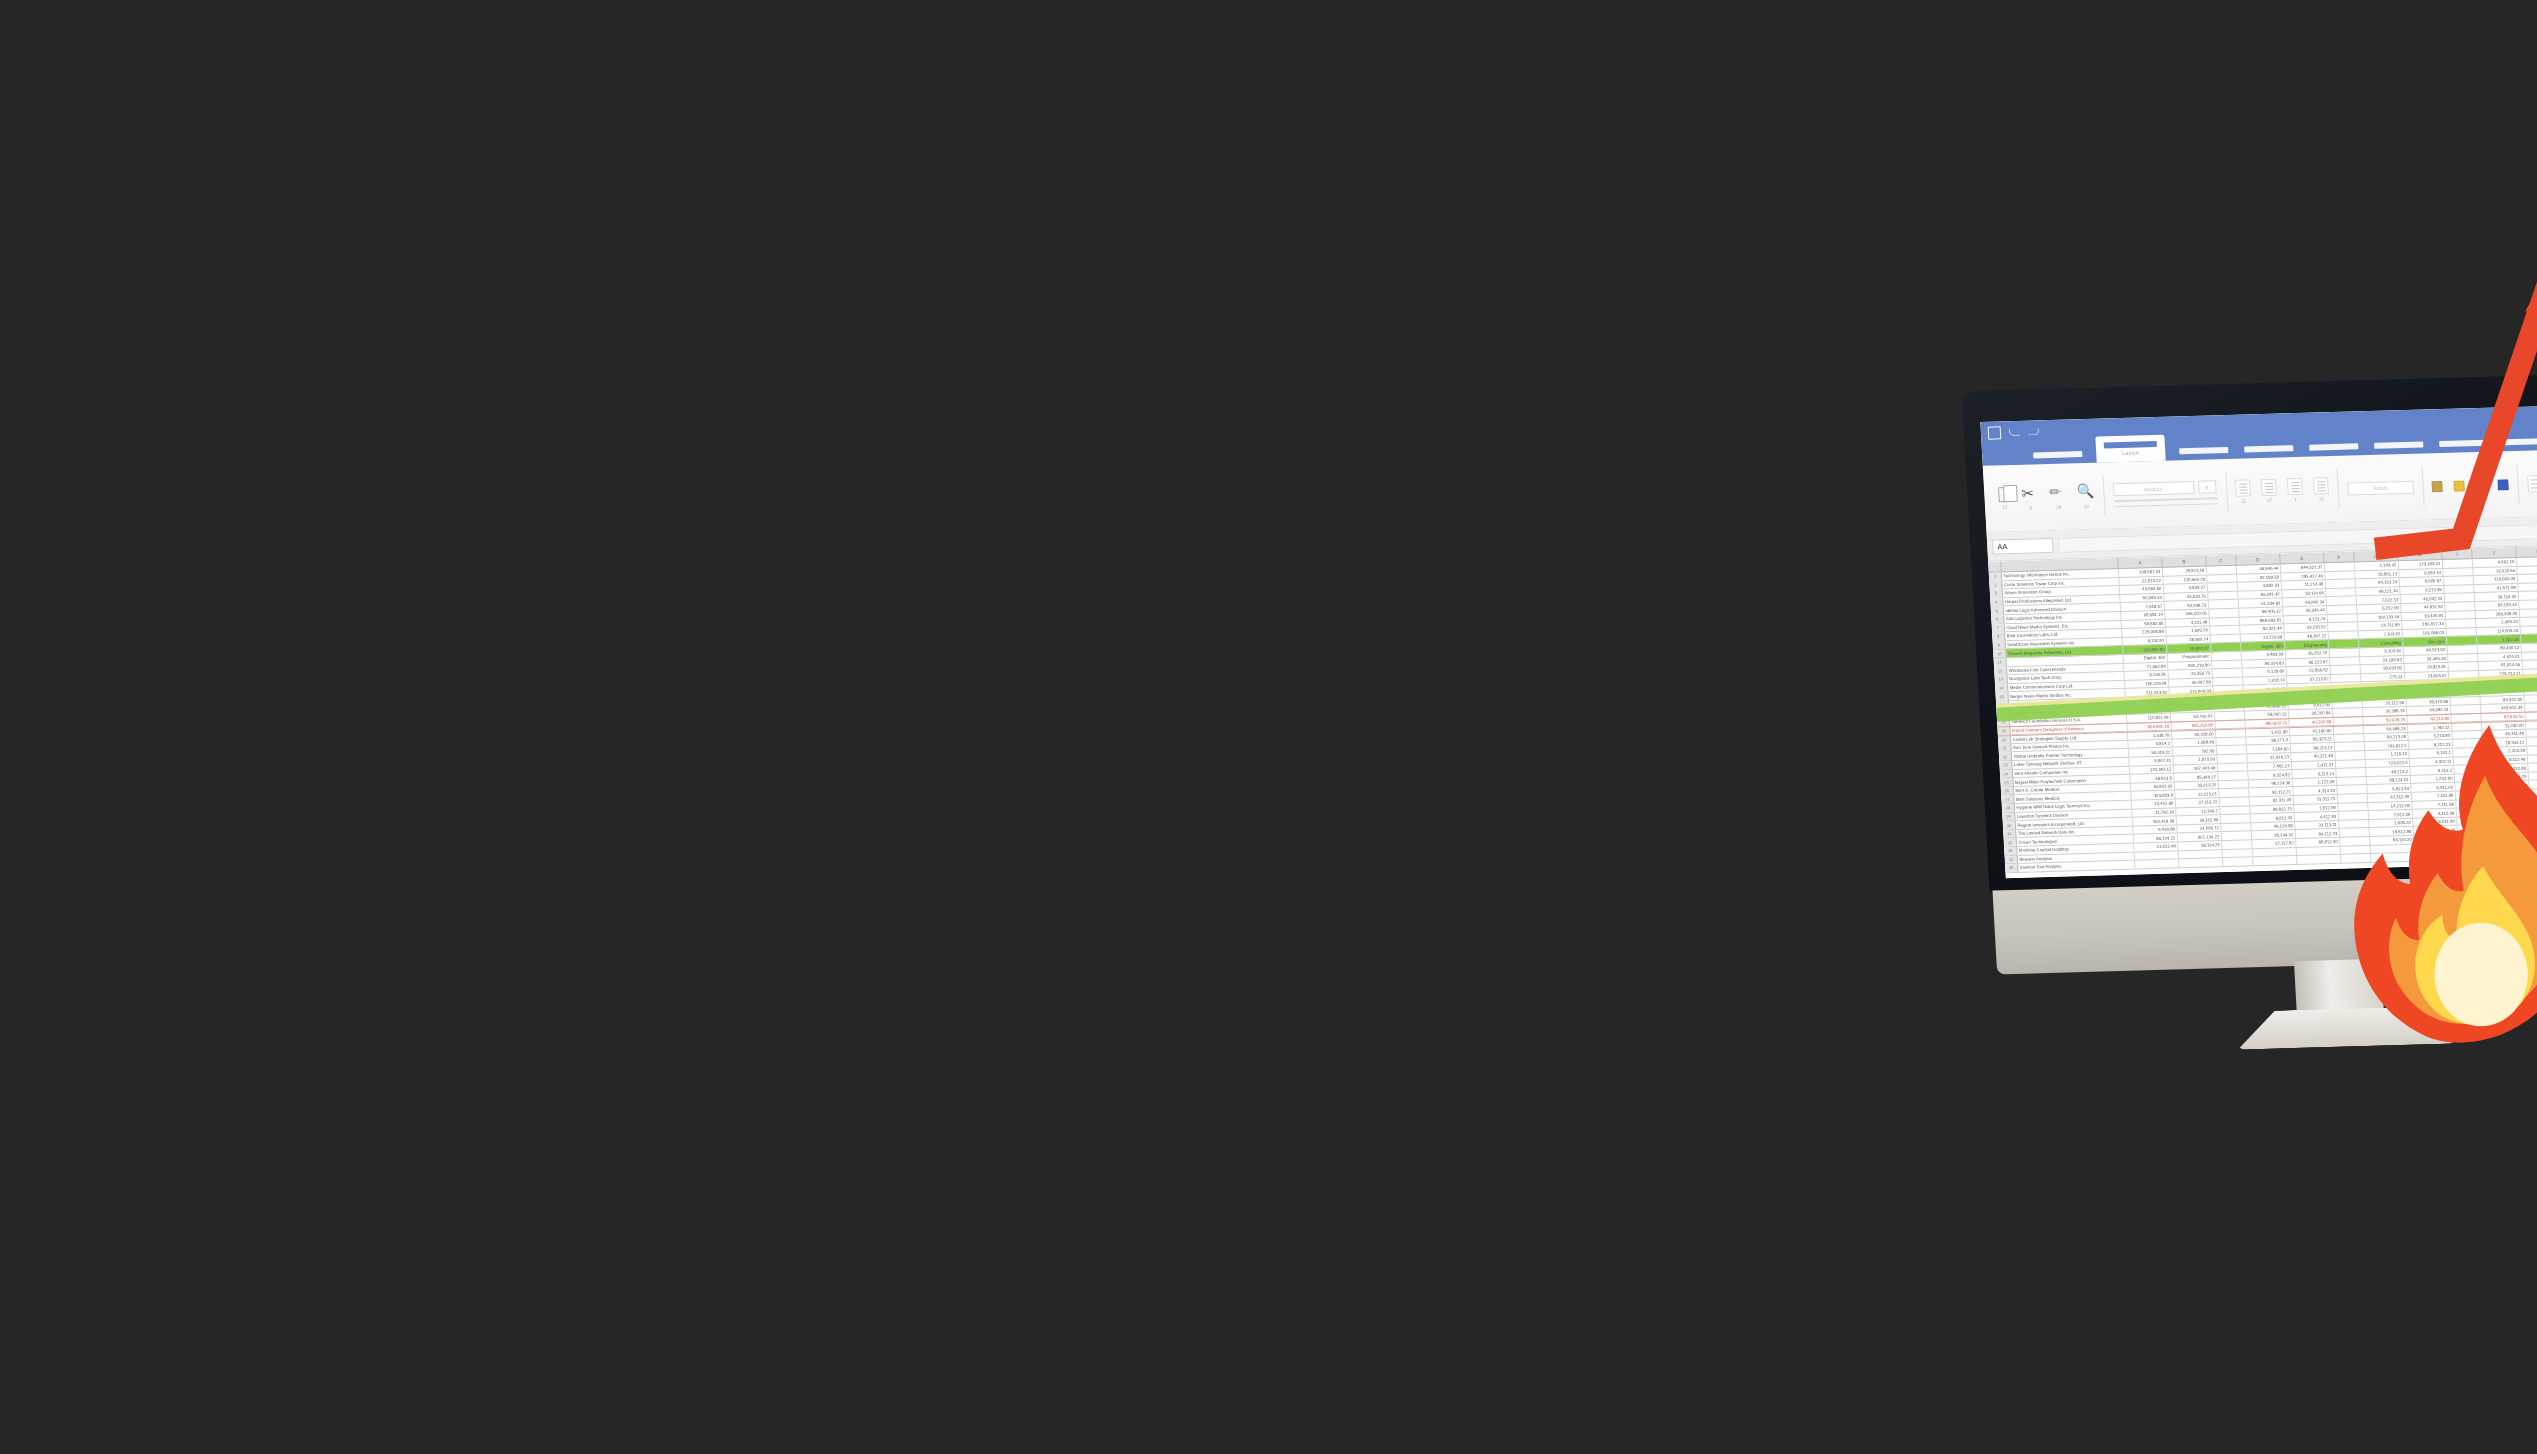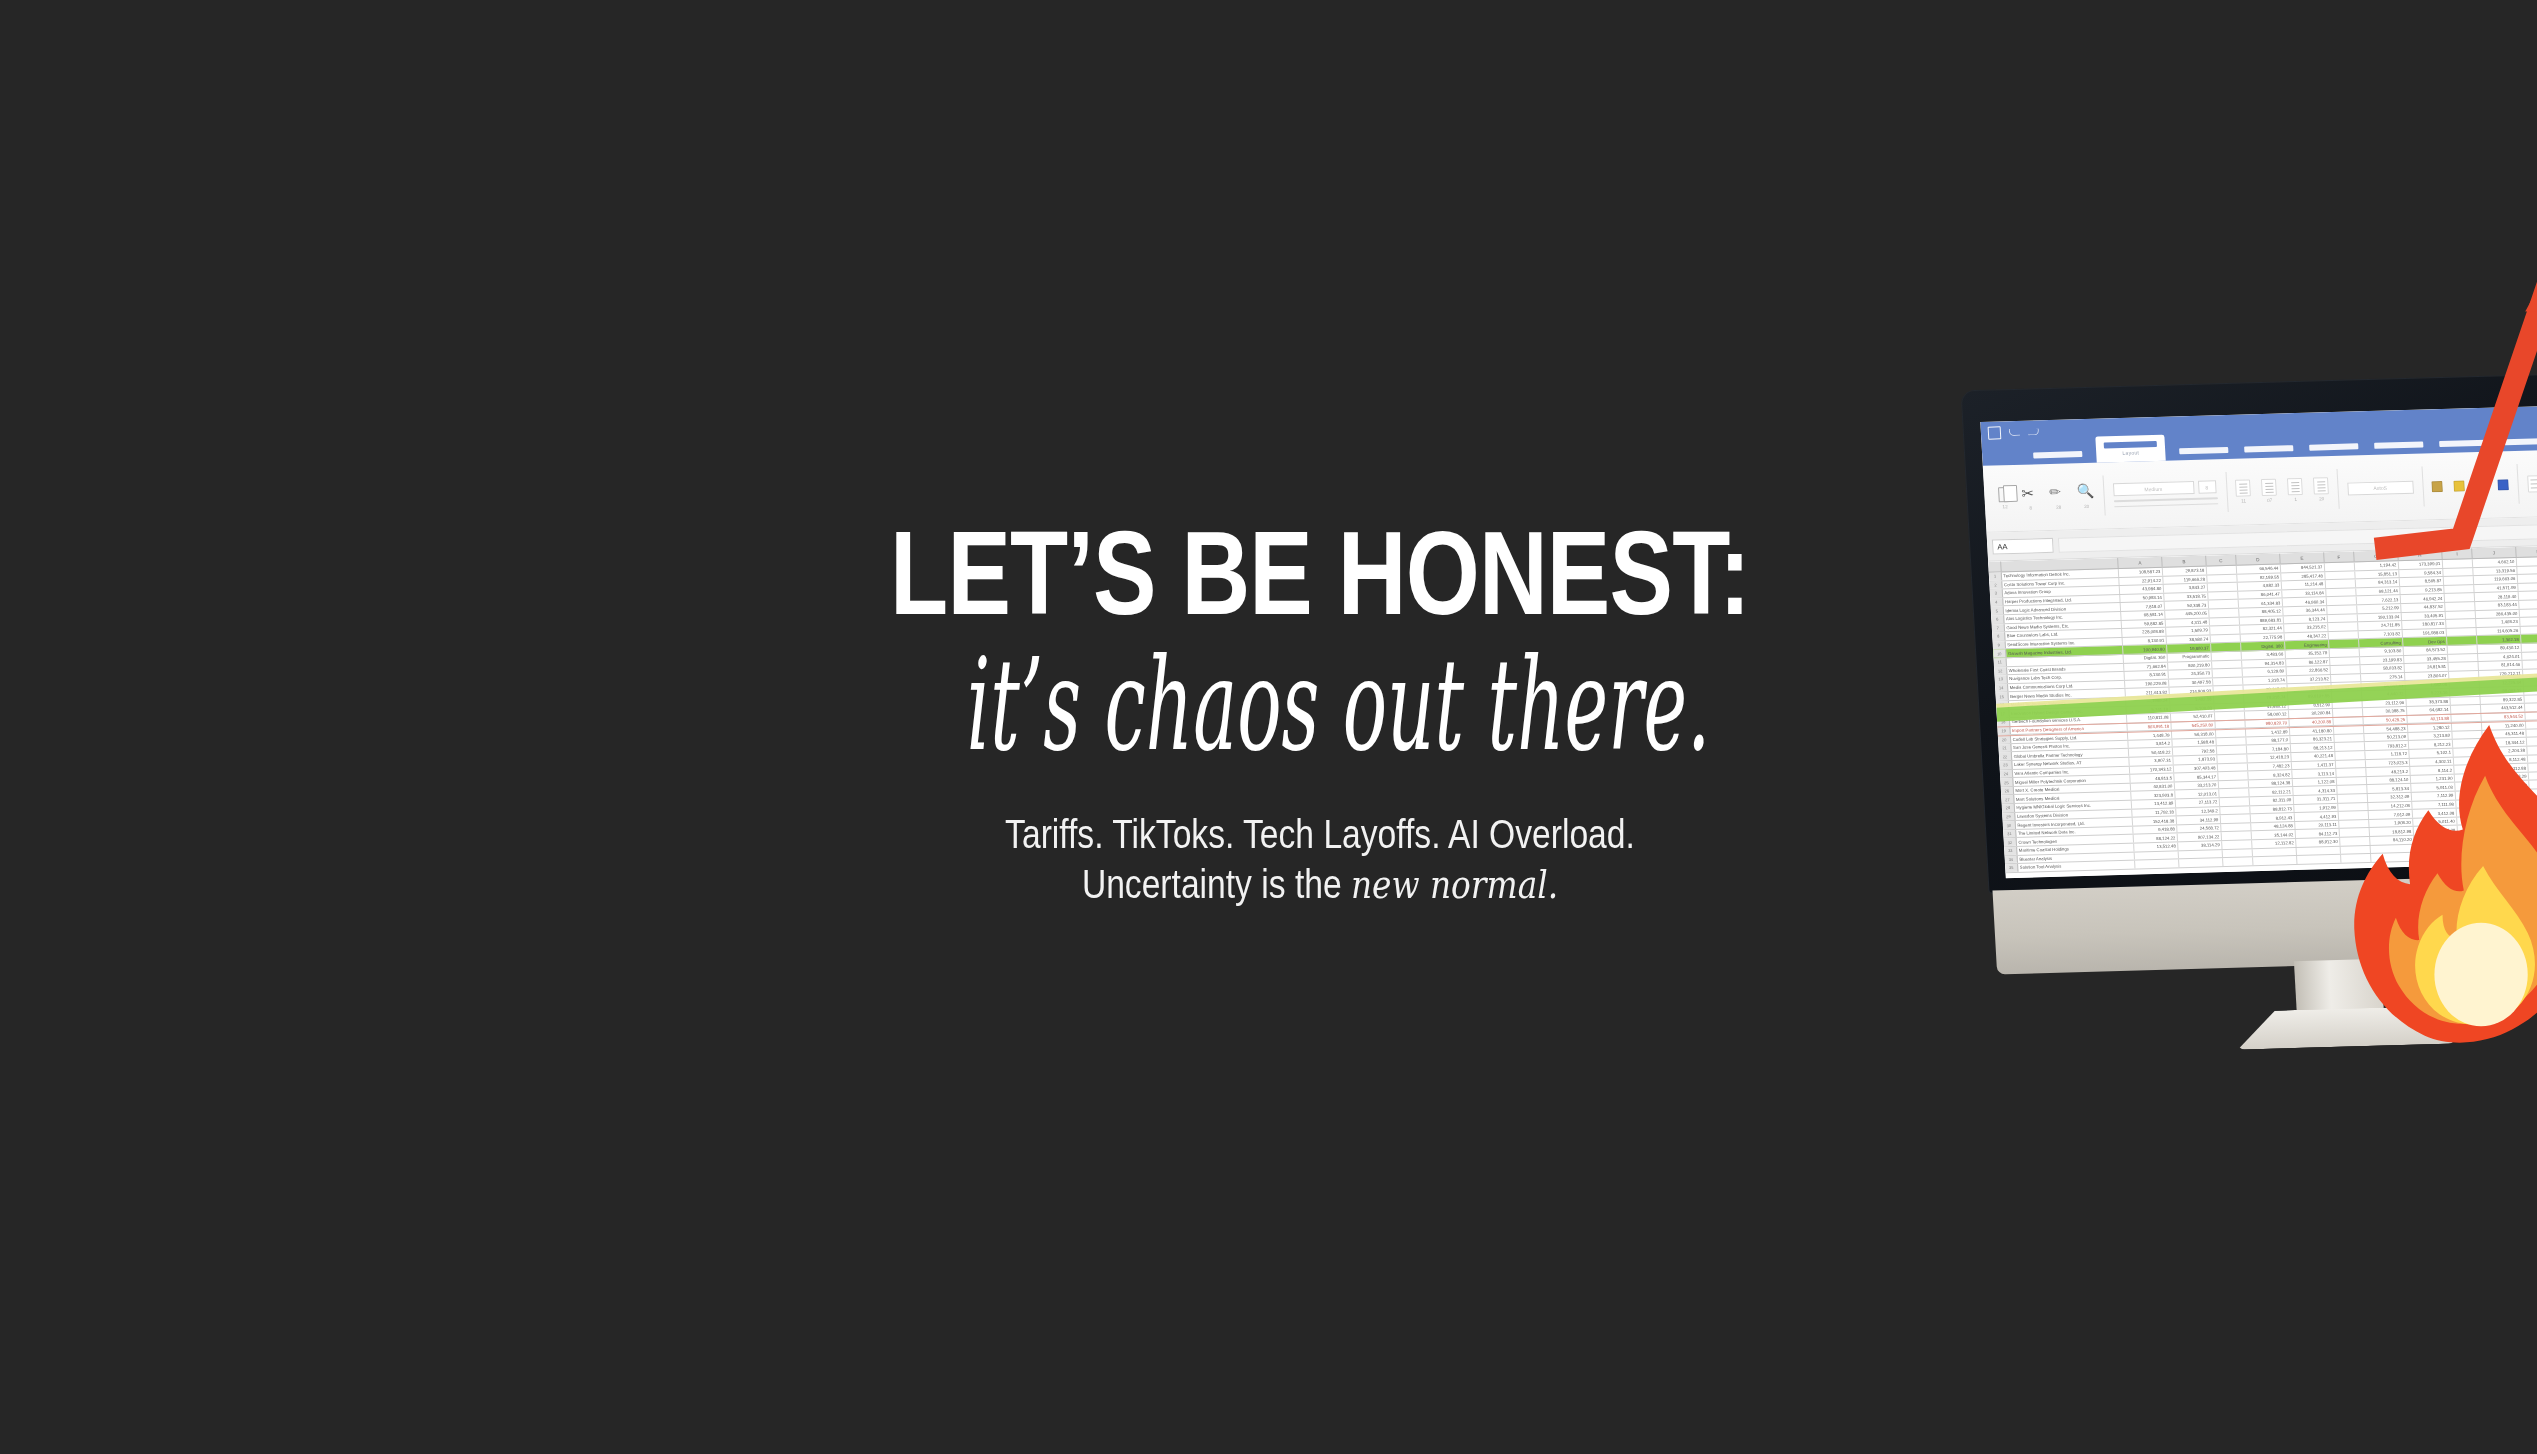--- a/index.html
+++ b/index.html
@@ -277,28 +277,20 @@
   #fire {
     position:absolute; left:355px; top:416px;
     width:284px; height:355px;
   }
 </style>
 </head>
 <body>
 
 <div id="banner">
 
-  <div id="copy">
-    <div id="headline">LET’S BE HONEST:</div>
-    <div id="subhead-script">it’s chaos out there.</div>
-    <div id="deck">
-      <div class="line">Tariffs. TikToks. Tech Layoffs. AI Overload.</div>
-      <div class="line"><span>Uncertainty is the </span><span class="em">new normal.</span></div>
-    </div>
-  </div>
 
   <div id="collage">
 
     <div id="globe">
       
       
       
       
       
       

